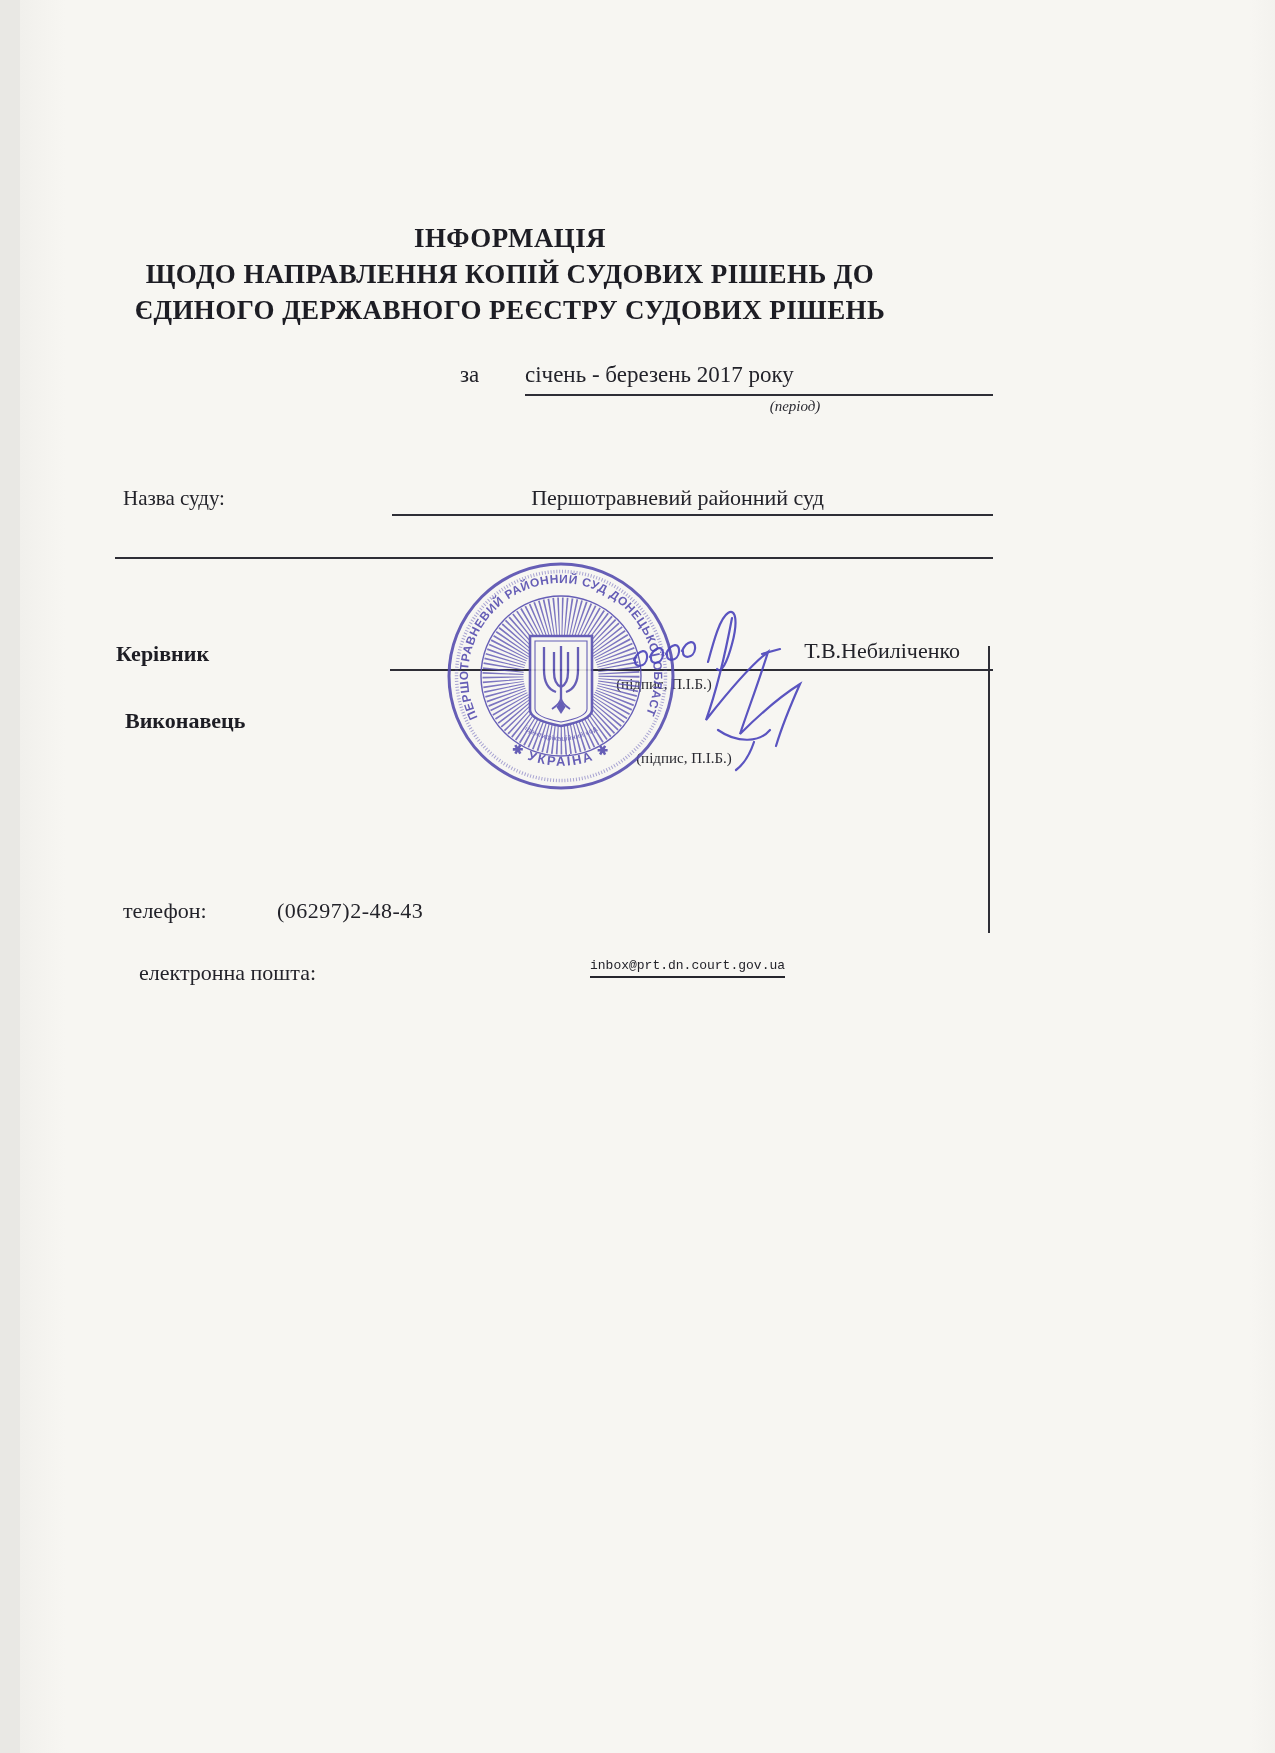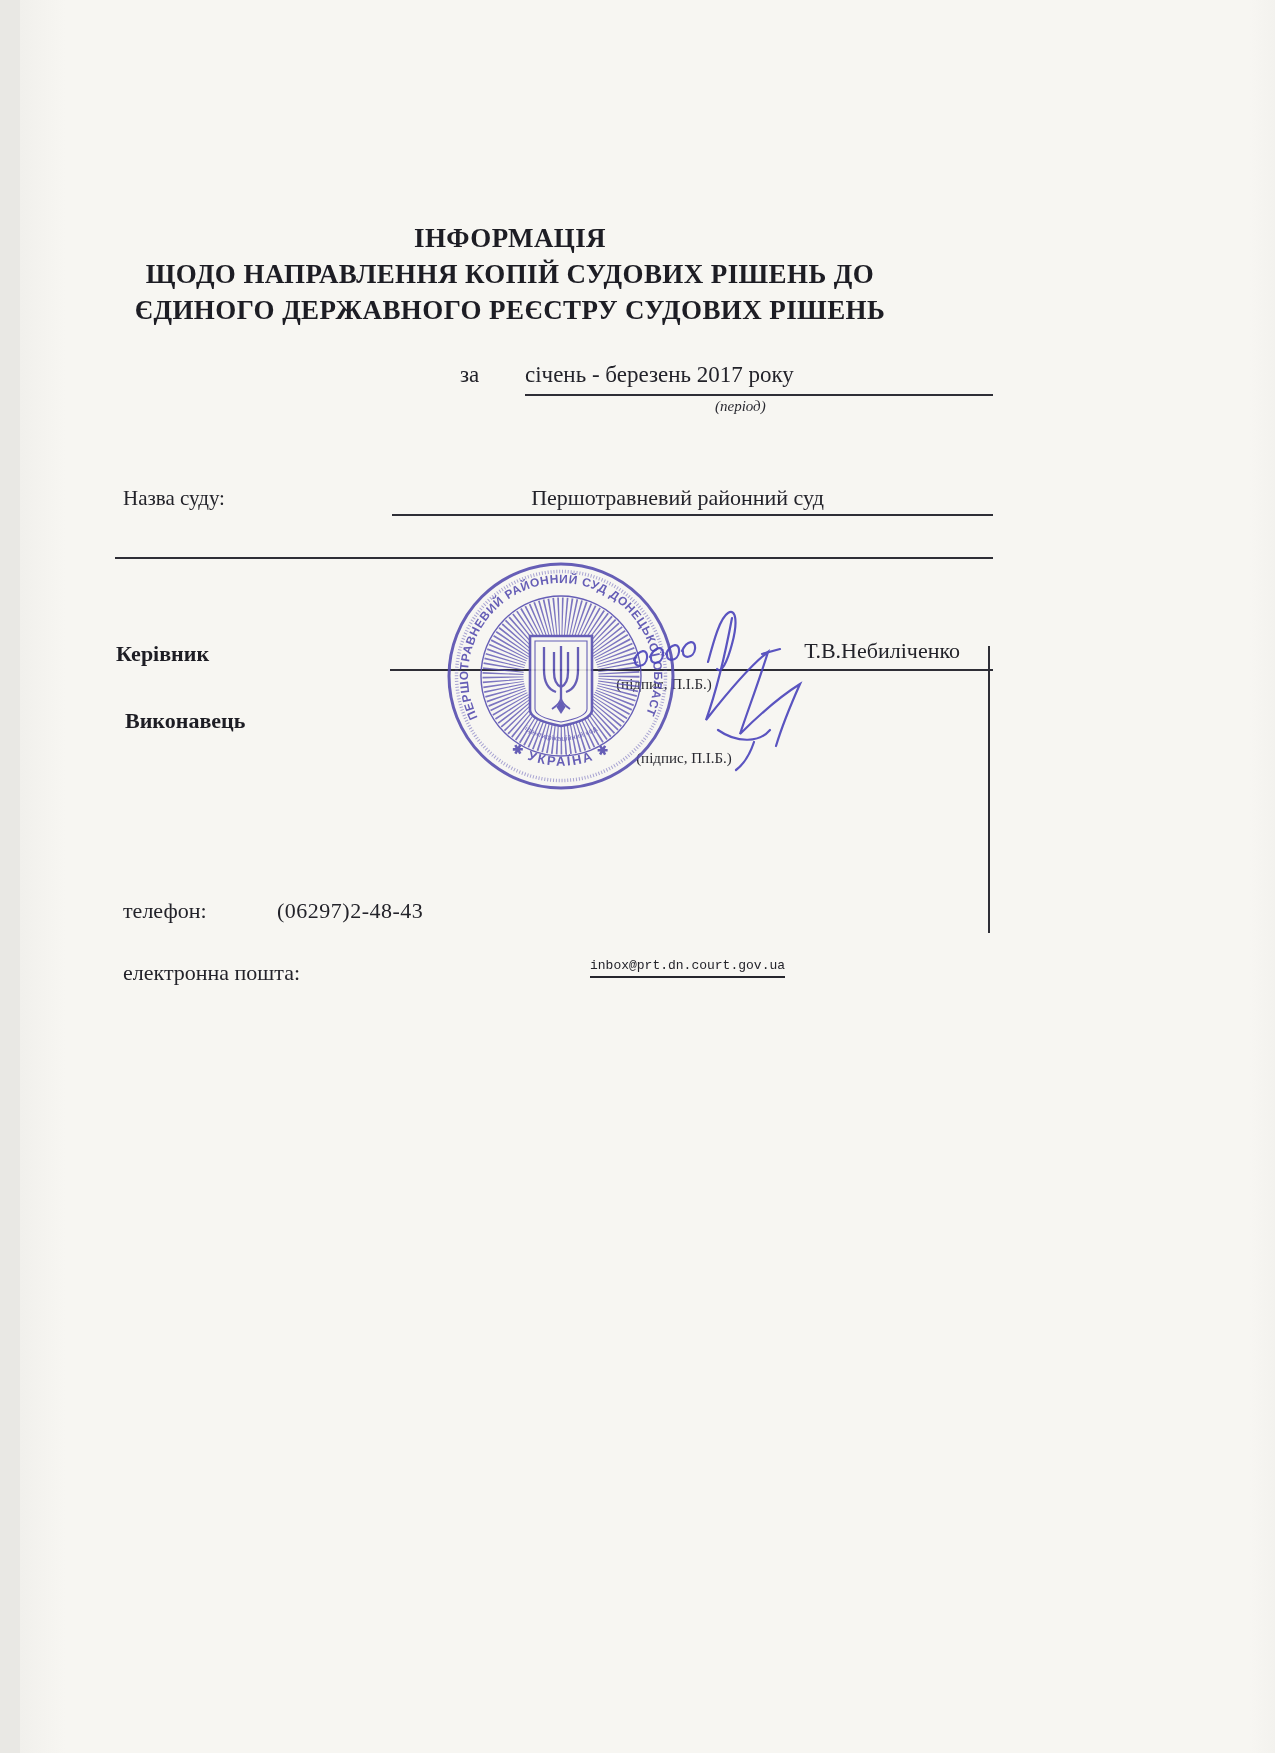--- a/index.html
+++ b/index.html
@@ -18,21 +18,21 @@
   .title-block{
     left:40px;top:220px;width:900px;text-align:center;
     font-weight:bold;font-size:27px;line-height:36px;letter-spacing:.4px;
     color:#1d1d24;
   }
   .period-prefix{left:440px;top:362px;font-size:23px;}
   .period-cell{
     left:505px;top:358px;width:468px;height:36px;
     border-bottom:2px solid #2e2e36;text-align:left;font-size:23px;line-height:34px;
   }
-  .period-caption{left:695px;top:398px;width:160px;
+  .period-caption{left:695px;top:398px;width:160px;text-align:center;
     font-style:italic;font-size:15px;color:#2a2a31;}
   .court-label{left:103px;top:486px;font-size:21px;}
   .court-cell{
     left:372px;top:482px;width:601px;height:34px;
     border-bottom:2px solid #2e2e36;text-align:center;padding-right:30px;box-sizing:border-box;
     font-size:22px;line-height:32px;
   }
   .divider{left:95px;top:557px;width:878px;height:2px;background:#2e2e36;}
   .role-label{font-weight:bold;font-size:22px;color:#1d1d24;}
   .role-kerivnyk{left:96px;top:641px;}
@@ -41,21 +41,21 @@
     font-size:22px;}
   .sig-cell-1{left:370px;top:634px;width:603px;height:37px;line-height:34px;padding-right:33px;}
   .sig-cell-2{left:330px;top:706px;width:643px;height:37px;line-height:34px;padding-right:35px;}
   .sig-caption{font-size:15px;color:#2a2a31;}
   .sig-caption-1{left:563px;top:676px;width:162px;text-align:center;}
   .sig-caption-2{left:583px;top:750px;width:162px;text-align:center;}
   .vline{left:968px;top:646px;width:2px;height:287px;background:#2e2e36;}
   .contact-row{font-size:22px;}
   .phone-label{left:103px;top:898px;}
   .phone-value{left:257px;top:898px;letter-spacing:.5px;}
-  .email-label{left:103px;top:960px;}
+  .email-label{left:119px;top:960px;}
   .email-value{
     left:570px;top:958px;
     font-family:Liberation Mono, monospace;font-size:13px;
     border-bottom:2px solid #26262d;padding-bottom:3px;
   }
   .stamp-wrap{left:425px;top:560px;width:232px;height:232px;opacity:.9;}
   .sig-overlay{left:0;top:0;width:1275px;height:1753px;pointer-events:none;}
   .stamp-text{font-family:"Liberation Sans", sans-serif;font-weight:bold;}
 </style>
 </head>

